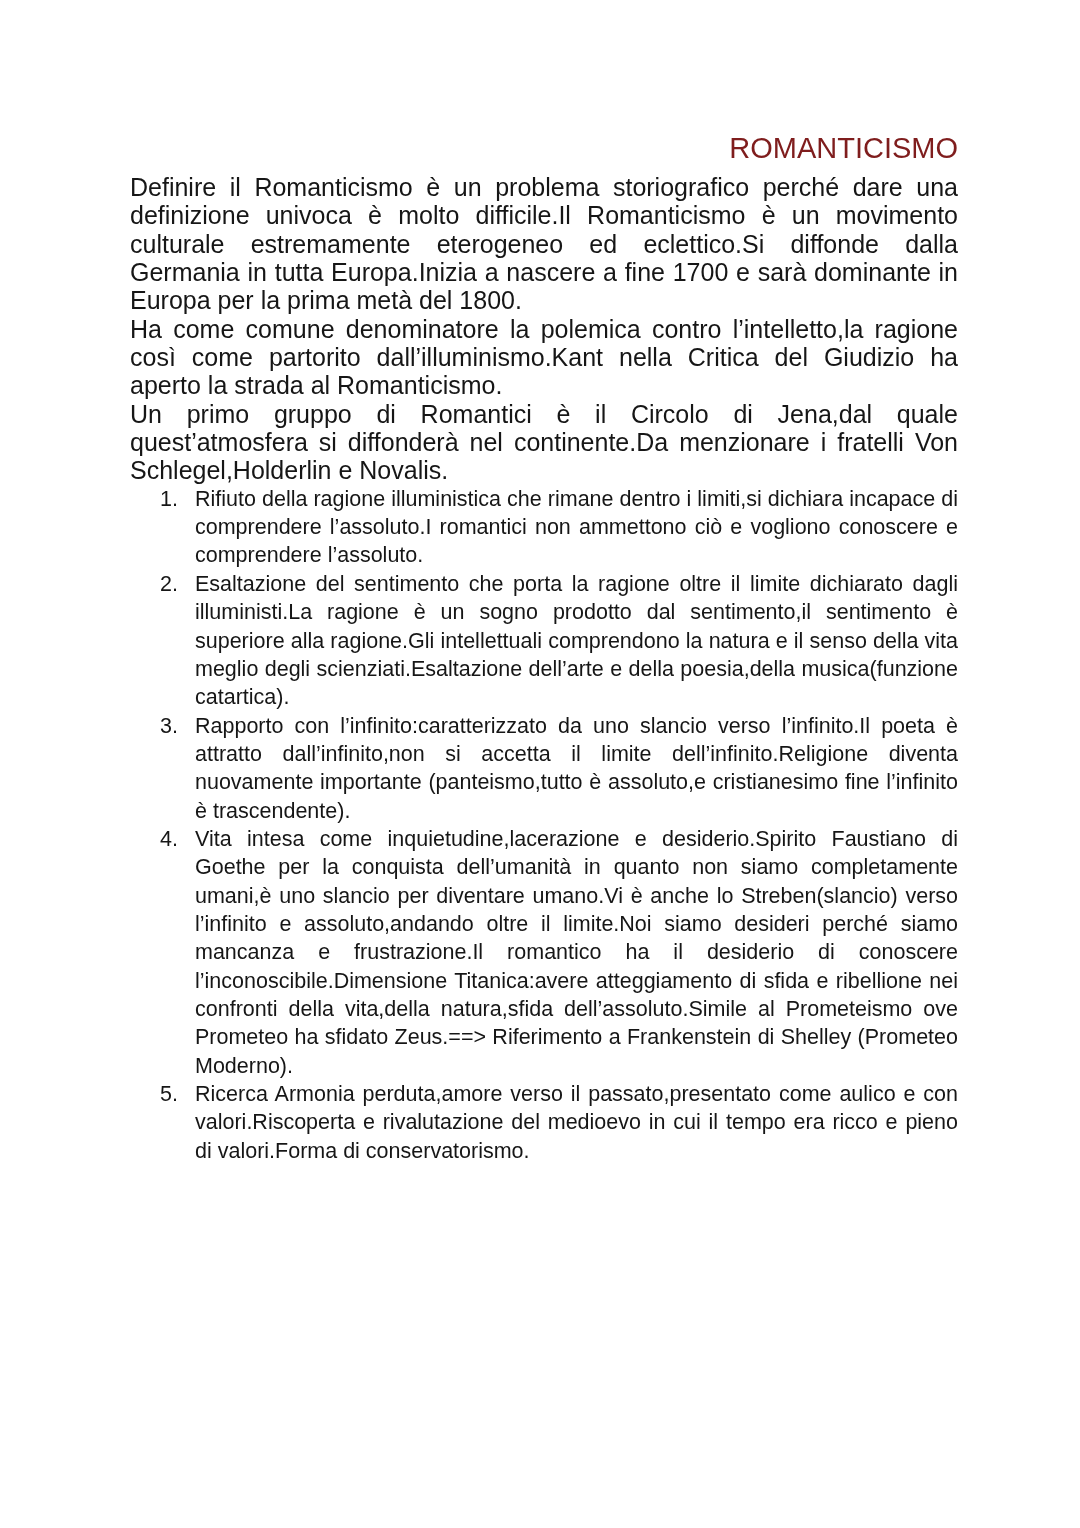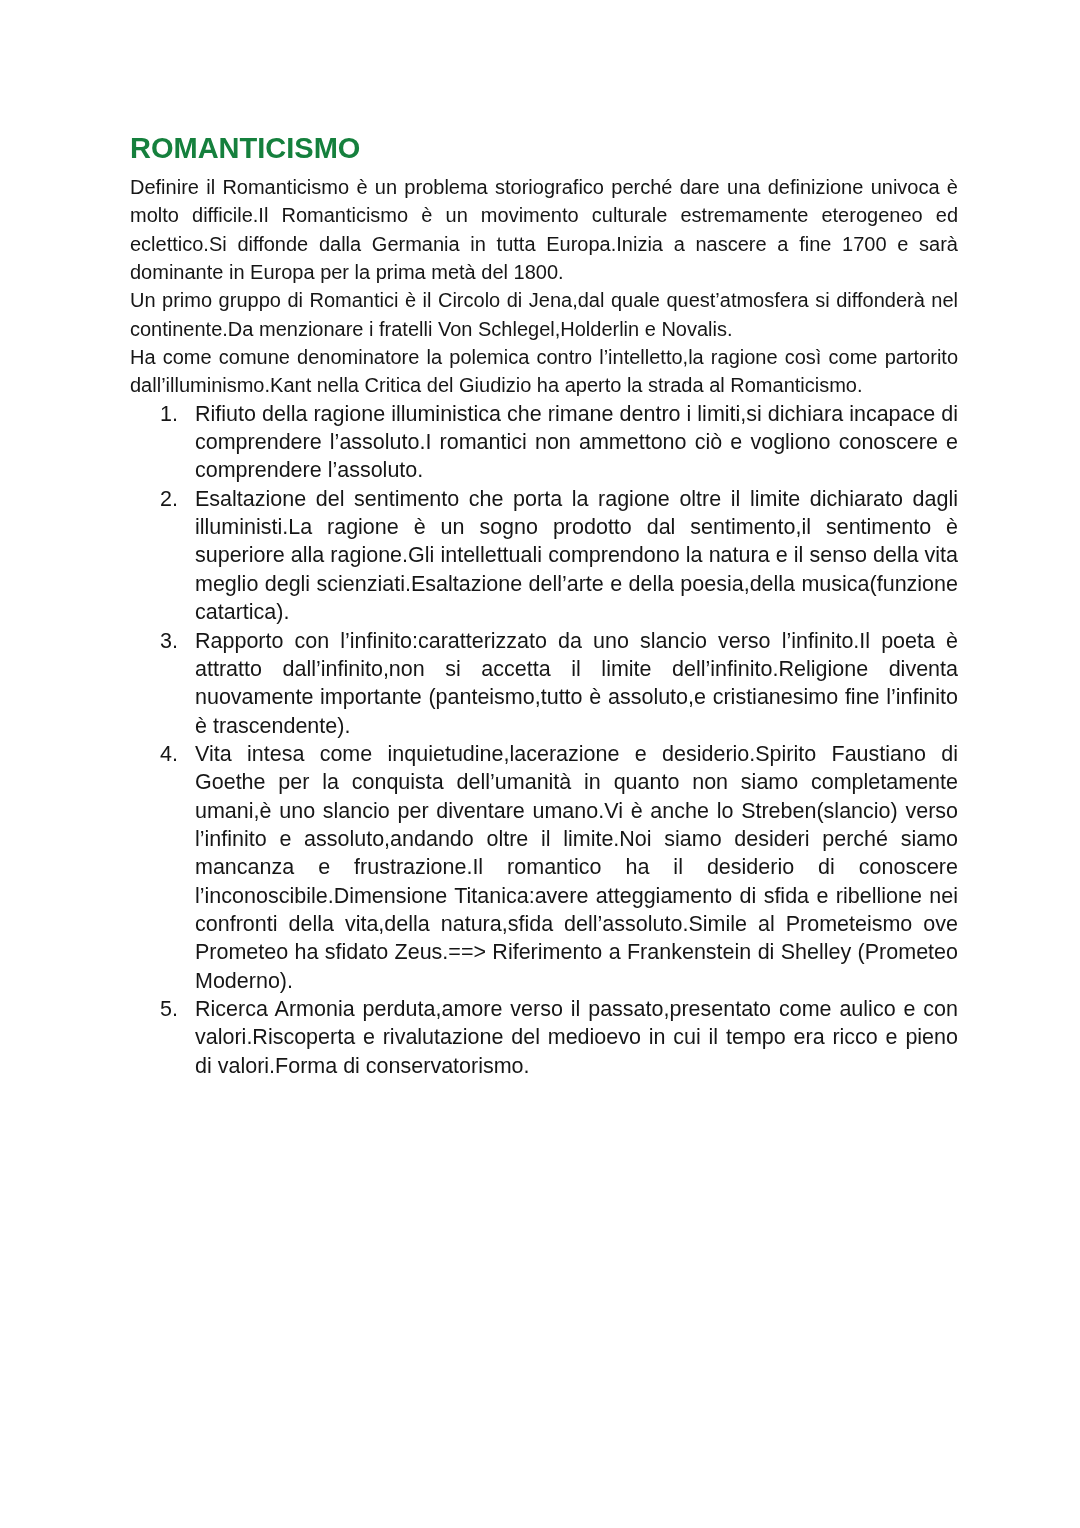--- a/index.html
+++ b/index.html
@@ -19,27 +19,28 @@
     color: #161616;
   }
   .content {
     position: absolute;
     left: 130px;
     top: 130px;
     width: 828px;
   }
   .doc-title {
     font-size: 29px;
-    font-weight: 700;
+    font-weight: 400;
     margin: 0 0 7px 0;
     line-height: 36px;
-    color: #15803d;
+    color: #7f1d1d;
+    text-align: right;
   }
   .para {
-    font-size: 20px;
+    font-size: 25px;
     line-height: 28.35px;
     text-align: justify;
     margin: 0;
     color: #161616;
   }
   .num-list {
     margin: 0;
     padding: 0;
     list-style: none;
   }
@@ -60,22 +61,22 @@
 </style>
 </head>
 <body>
 
 <div class="page">
   <div class="content">
 
     <h1 class="doc-title">ROMANTICISMO</h1>
 
     <p class="para">Definire il Romanticismo è un problema storiografico perché dare una definizione univoca è molto difficile.Il Romanticismo è un movimento culturale estremamente eterogeneo ed eclettico.Si diffonde dalla Germania in tutta Europa.Inizia a nascere a fine 1700 e sarà dominante in Europa per la prima metà del 1800.</p>
+    <p class="para">Ha come comune denominatore la polemica contro l’intelletto,la ragione così come partorito dall’illuminismo.Kant nella Critica del Giudizio ha aperto la strada al Romanticismo.</p>
     <p class="para">Un primo gruppo di Romantici è il Circolo di Jena,dal quale quest’atmosfera si diffonderà nel continente.Da menzionare i fratelli Von Schlegel,Holderlin e Novalis.</p>
-    <p class="para">Ha come comune denominatore la polemica contro l’intelletto,la ragione così come partorito dall’illuminismo.Kant nella Critica del Giudizio ha aperto la strada al Romanticismo.</p>
 
     <ol class="num-list">
       <li class="list-item">
         <span class="list-marker">1.</span>
         <span class="list-text">Rifiuto della ragione illuministica che rimane dentro i limiti,si dichiara incapace di comprendere l’assoluto.I romantici non ammettono ciò e vogliono conoscere e comprendere l’assoluto.</span>
       </li>
       <li class="list-item">
         <span class="list-marker">2.</span>
         <span class="list-text">Esaltazione del sentimento che porta la ragione oltre il limite dichiarato dagli illuministi.La ragione è un sogno prodotto dal sentimento,il sentimento è superiore alla ragione.Gli intellettuali comprendono la natura e il senso della vita meglio degli scienziati.Esaltazione dell’arte e della poesia,della musica(funzione catartica).</span>
       </li>

